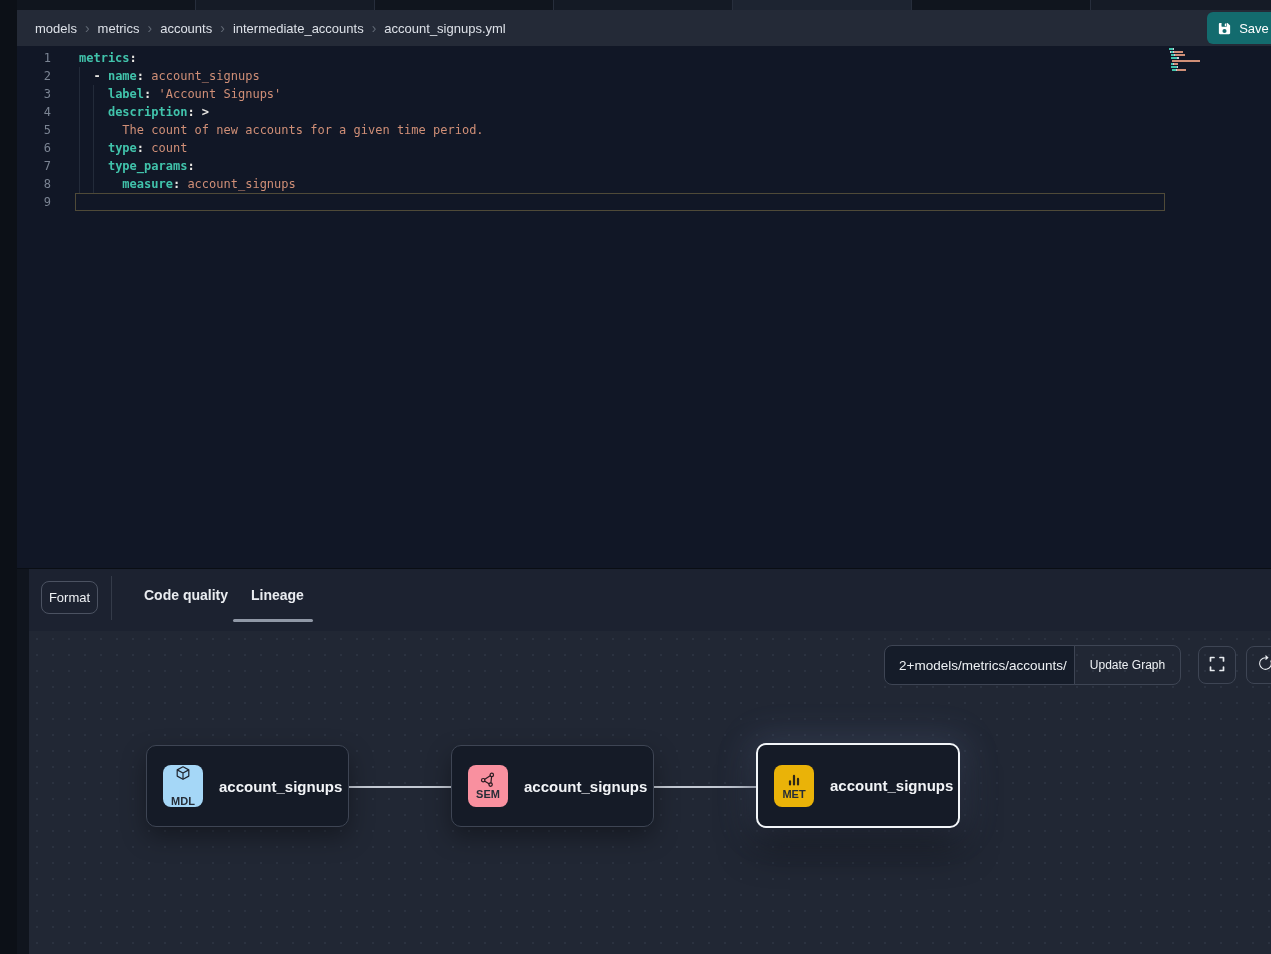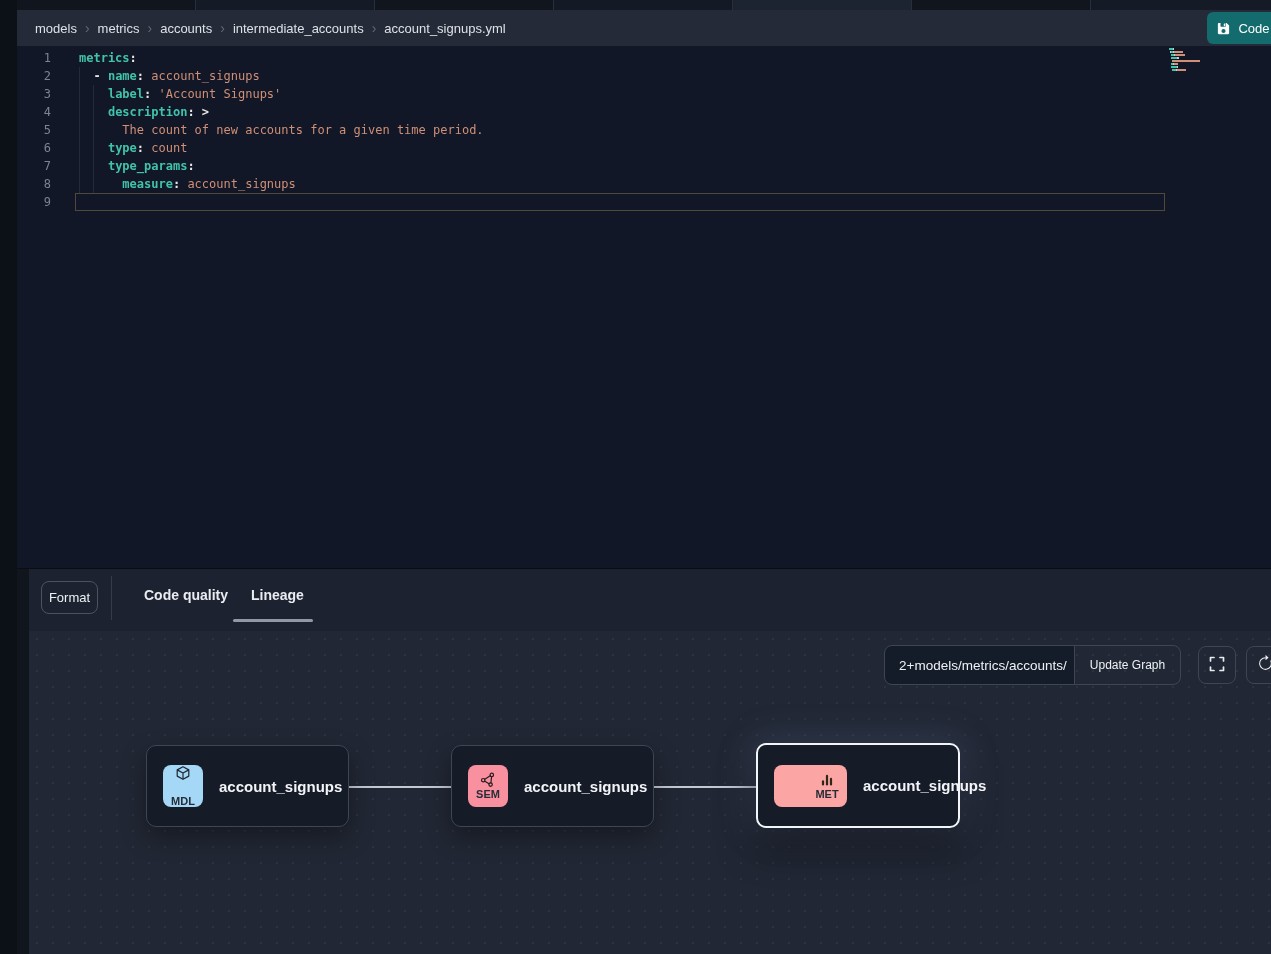--- a/index.html
+++ b/index.html
@@ -119,21 +119,21 @@
       </div>
     <button class="save-btn">
       <span>
         <svg width="15" height="15" viewBox="0 0 16 16">
           <path d="M2 3.2C2 2.5 2.5 2 3.2 2h8l2.8 2.8v8c0 .7-.5 1.2-1.2 1.2H3.2C2.5 14 2 13.5 2 12.8z" fill="#ffffff"></path>
           <rect x="4.8" y="2" width="5.6" height="4.2" rx="0.5" fill="#136b6e"></rect>
           <rect x="8.3" y="2.7" width="1.5" height="2.8" rx="0.4" fill="#ffffff"></rect>
           <circle cx="8" cy="10.6" r="2.2" fill="#136b6e"></circle>
         </svg>
       </span>
-      <span>Code</span>
+      <span>Save</span>
     </button>
   </div>
 
   <div class="editor">
     <div class="indent-guide g1"></div>
     <div class="indent-guide g2"></div>
     <div class="current-line-box"></div>
     <div class="code-lines">
         <div class="code-line">
           <span class="gutter">1</span>
@@ -282,21 +282,21 @@
                 <circle cx="10.6" cy="12.6" r="1.7"></circle>
               <path d="M10.2 3.8 4.8 7.3M4.8 9.2l4.2 2.6M11.6 4.6l-.7 6.3"></path>
             </svg>
           </span>
           <span class="badge-text">SEM</span>
         </div>
         <span class="node-label">account_signups</span>
       </div>
 
       <div class="lnode n3">
-        <div class="badge" style="background: #fca5a5; padding-left: 33px;">
+        <div class="badge" style="background: #eab308;">
           <span>
             <svg width="16" height="16" viewBox="0 0 16 16" fill="#2e2716">
               <rect x="2.9" y="8.3" width="2.2" height="5.2" rx="1.1"></rect>
               <rect x="6.9" y="2.8" width="2.2" height="10.7" rx="1.1"></rect>
               <rect x="10.9" y="5.8" width="2.2" height="7.7" rx="1.1"></rect>
             </svg>
           </span>
           <span class="badge-text">MET</span>
         </div>
         <span class="node-label">account_signups</span>

